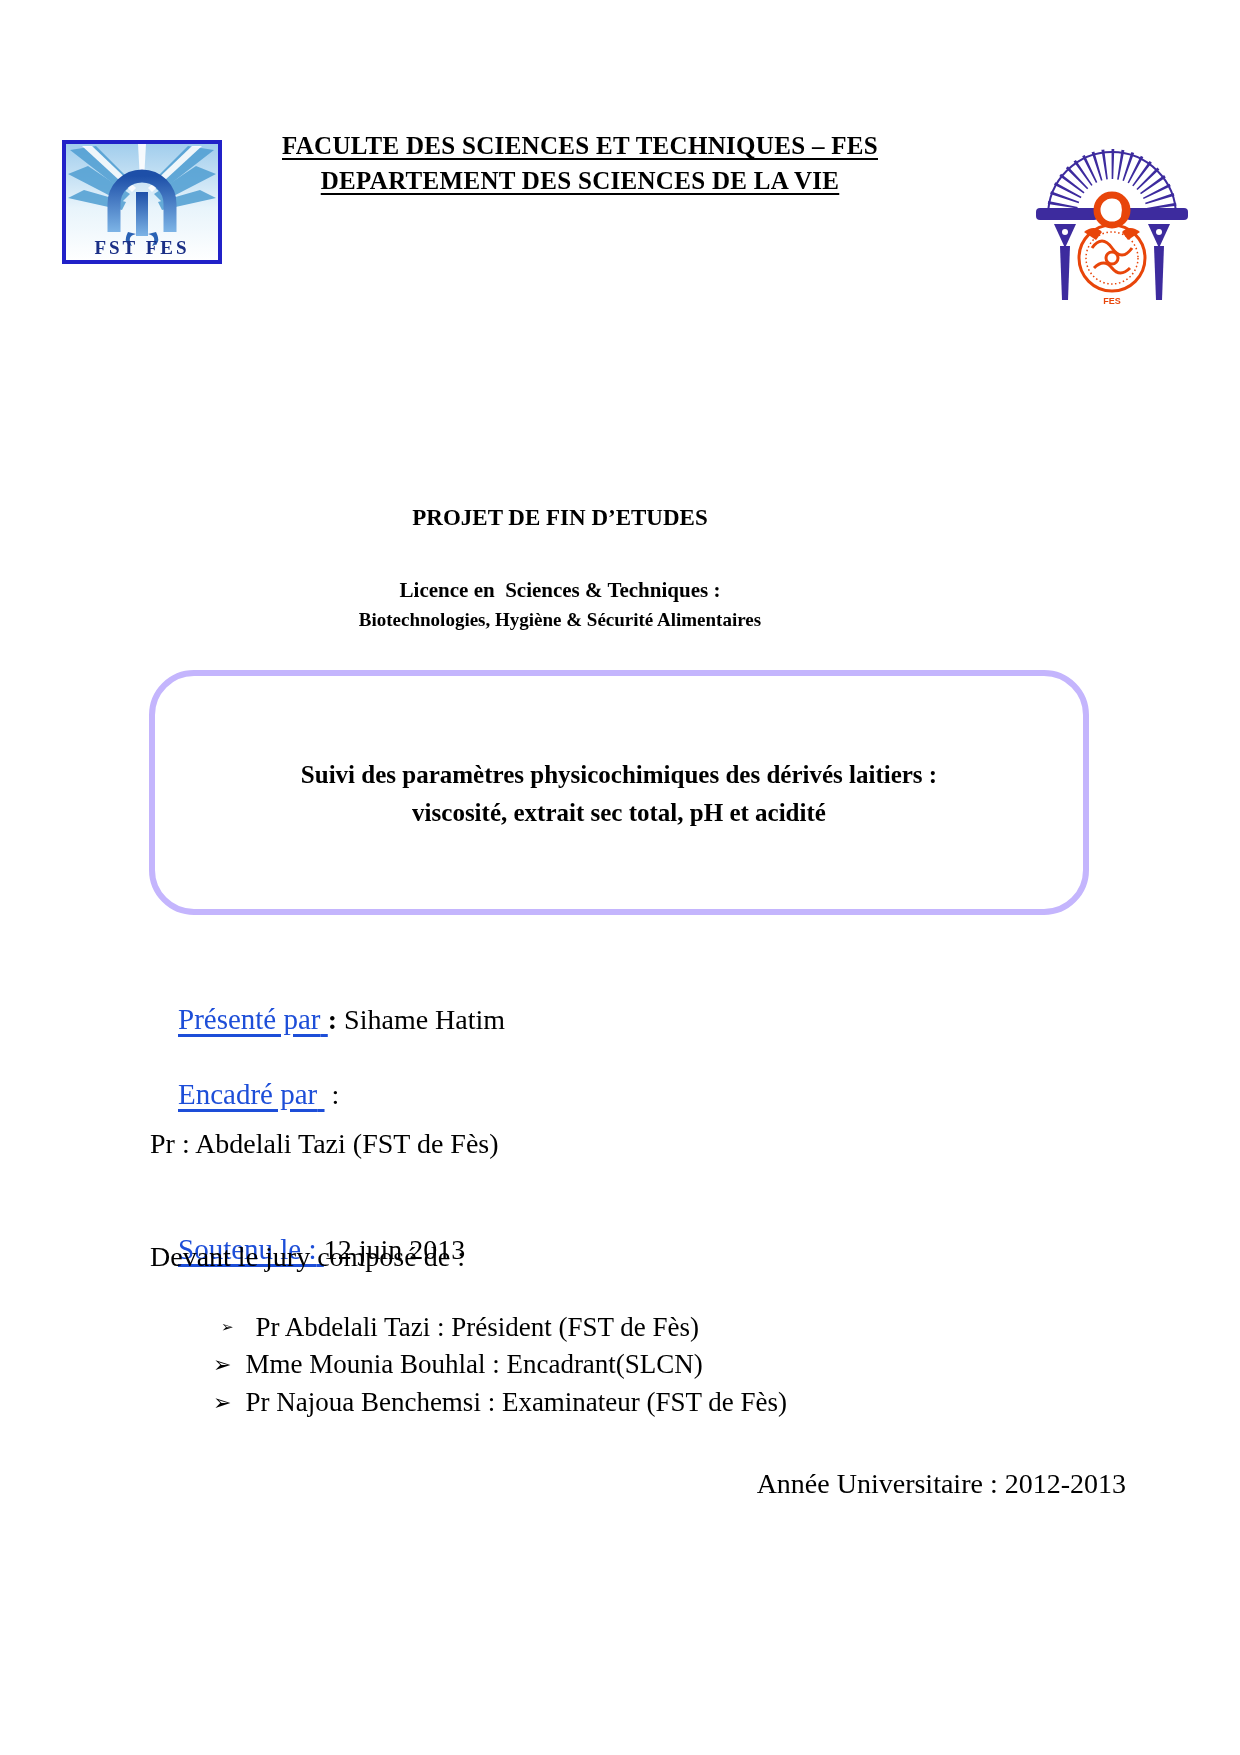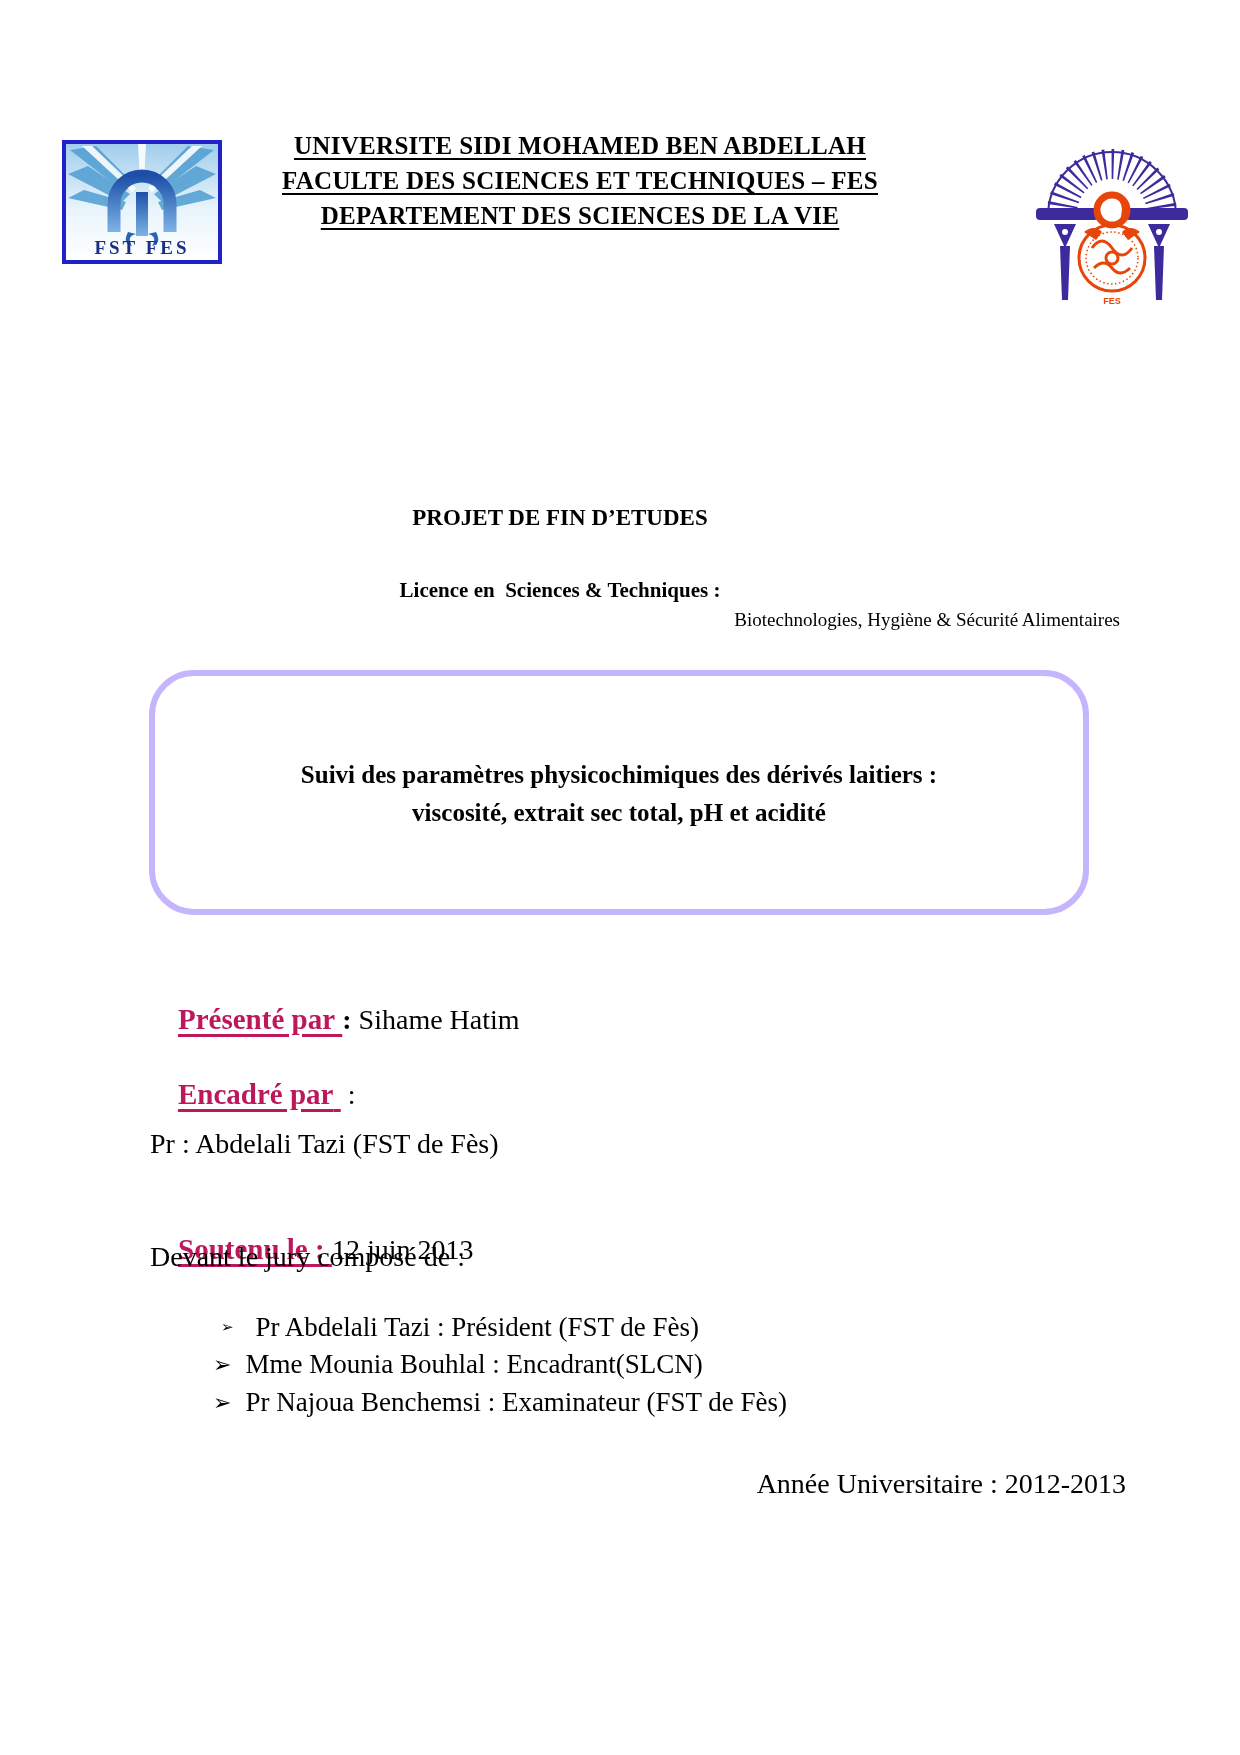--- a/index.html
+++ b/index.html
@@ -26,37 +26,37 @@
     text-decoration:underline;
     text-decoration-thickness:2px;
     text-underline-offset:4px;
   }
   .logo-left { left:62px; top:140px; width:160px; height:128px; }
   .logo-right { left:1032px; top:136px; width:160px; height:172px; }
 
   
   .projet-title { left:60px; top:505px; width:1000px; font-weight:bold; font-size:23px; }
   .licence-line { left:0px;  top:578px; width:1120px; font-weight:bold; font-size:21px; }
-  .biotech-line { left:0px;  top:609px; width:1120px; font-weight:normal; font-size:19px;text-align:right; }
+  .biotech-line { left:0px;  top:609px; width:1120px; font-weight:bold; font-size:19px; }
 
   
   .title-box {
     left:149px; top:670px; width:928px; height:233px;
     border:6px solid #c4b5fd; border-radius:45px;
     display:flex; align-items:center; justify-content:center;
   }
   .title-box-inner {
     text-align:center; font-weight:bold; font-size:25px; line-height:38px;
     padding-top:2px;
   }
 
   
   .line { left:150px; font-size:28px; white-space:pre-wrap; }
   .lbl {
-    color:#be185d; font-weight:bold;
+    color:#1d4ed8; font-weight:normal;
     text-decoration:underline;
     text-decoration-thickness:2.5px;
     text-underline-offset:5px;
     font-size:29px;
   }
   .lbl::after { content:"\00a0"; }
 
   .l-presente { top:971px; }
   .l-encadre  { top:1046px; }
   .l-dr       { top:1090px; }
@@ -112,21 +112,20 @@
 
       <path d="M 52,92 L 52,64 A 28 28 0 0 1 108,64 L 108,92" fill="none" stroke="url(#lgat)" stroke-width="13"></path>
       <rect x="74" y="52" width="12" height="44" fill="url(#lgat)"></rect>
       <path d="M 66,92 Q 60,104 70,106 Q 64,96 74,94 Z" fill="#2a62b4"></path>
       <path d="M 94,92 Q 100,104 90,106 Q 96,96 86,94 Z" fill="#2a62b4"></path>
       <text x="80" y="114" text-anchor="middle" font-family="Liberation Serif, serif" font-weight="bold" font-size="19" letter-spacing="3" fill="#1a2f86">FST FES</text>
     </svg>
   </div>
 
   <div class="abs header-block">
-    <div><span class="u">UNIVERSITE SIDI MOHAMED BEN ABDELLAH</span></div>
     <div><span class="u">FACULTE DES SCIENCES ET TECHNIQUES – FES</span></div>
     <div><span class="u">DEPARTEMENT DES SCIENCES DE LA VIE</span></div>
   </div>
 
   <div class="abs logo-right">
     <svg width="160" height="172" viewBox="0 0 160 172">
 
       <path d="M 30,78 A 50 50 0 0 1 130,78" fill="none" stroke="#3D2B9E" stroke-width="30" stroke-dasharray="2.2 5.6"></path>
       <path d="M 16,80 A 64 64 0 0 1 144,80" fill="none" stroke="#3D2B9E" stroke-width="2"></path>
 

